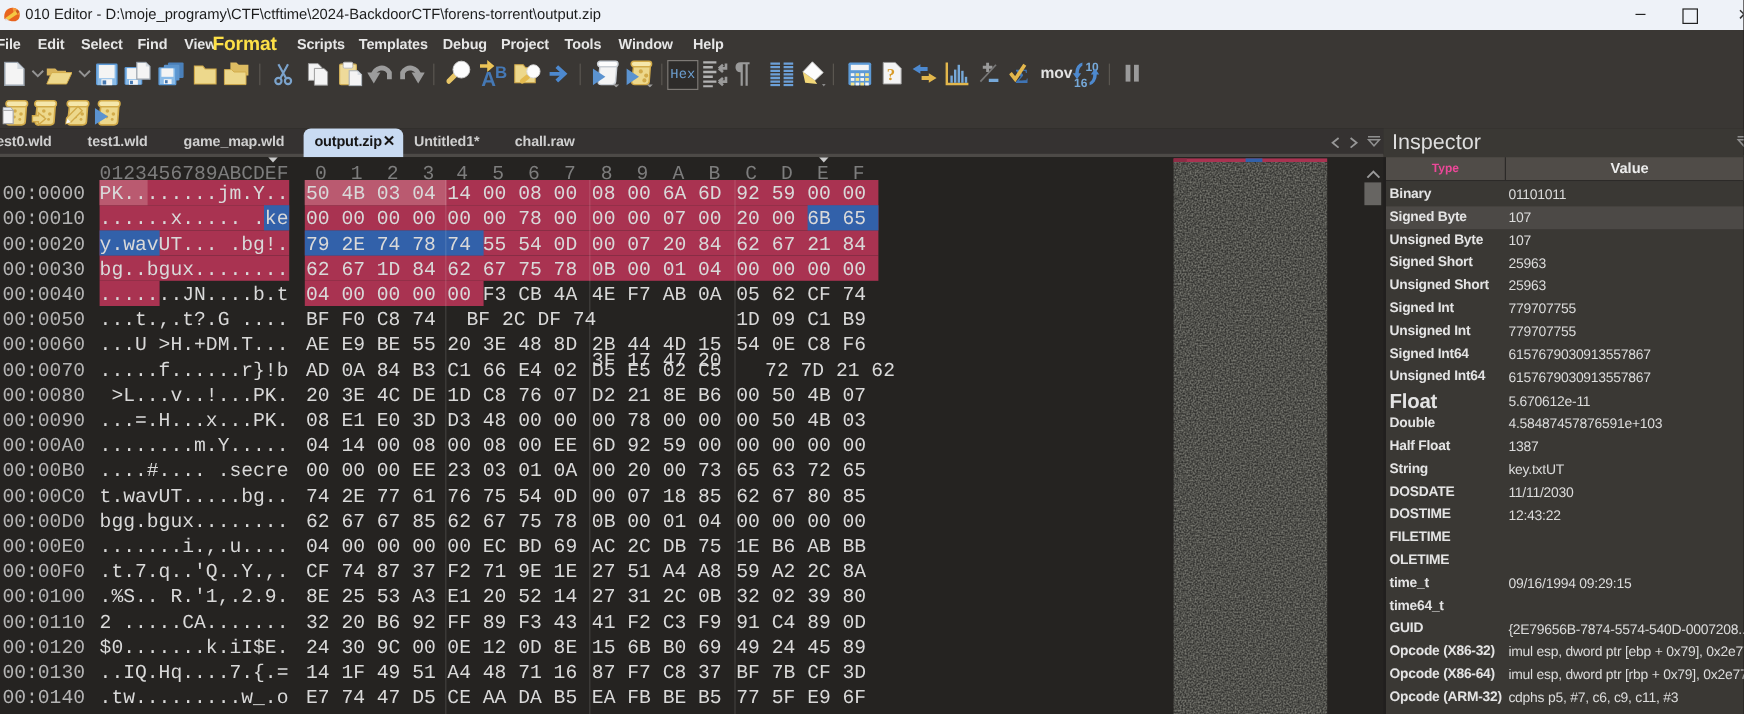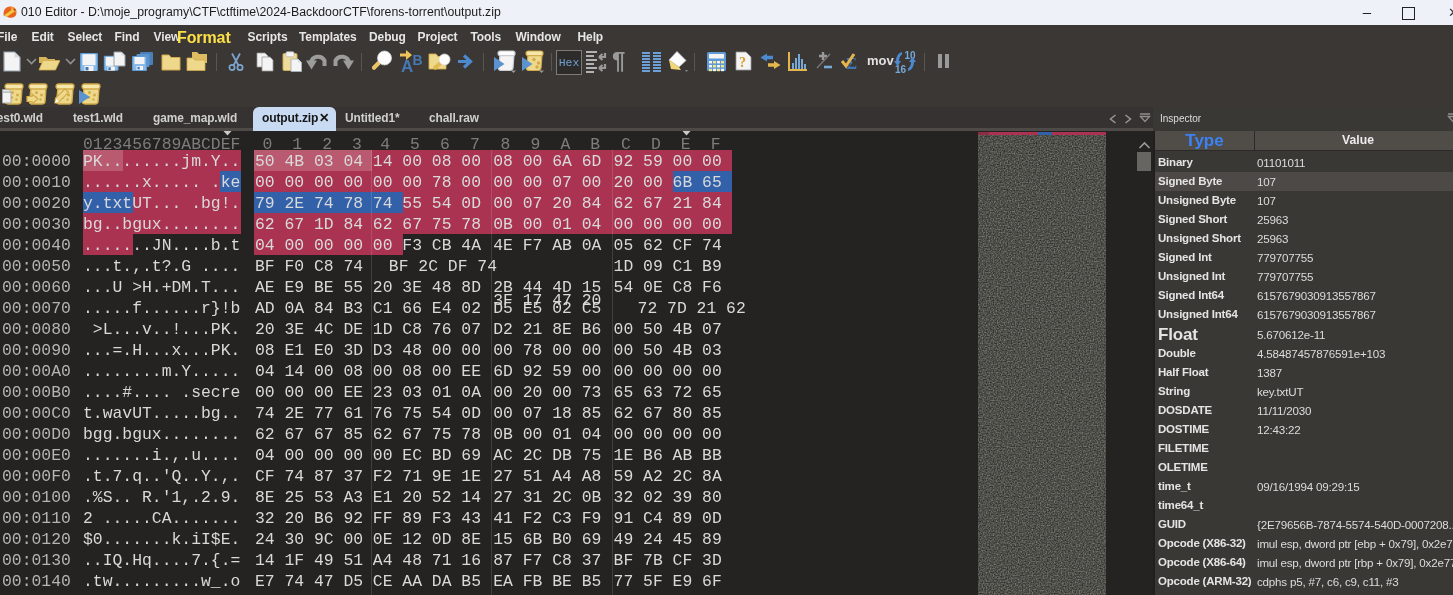--- a/index.html
+++ b/index.html
@@ -273,21 +273,21 @@
 <div class="abs" style="left:319px;top:107px;height:23px;line-height:23px;font-size:12.5px;font-weight:700;color:#161616;">✕</div>
 <svg class="abs" style="left:1109px;top:114px" width="8" height="10">
     <path d="M6.5 1 L1.5 5 L6.5 9" stroke="#979797" stroke-width="1.5" fill="none"></path>
   </svg>
 <svg class="abs" style="left:1124px;top:114px" width="8" height="10">
     <path d="M1.5 1 L6.5 5 L1.5 9" stroke="#979797" stroke-width="1.5" fill="none"></path>
   </svg>
 <svg class="abs" style="left:1139px;top:113px" width="12" height="10">
     <path d="M1 1 h10 M1.5 3.5 l4.5 5 l4.5 -5 z" stroke="#8f8f8f" fill="none" stroke-width="1.3"></path>
   </svg>
-<div class="abs" style="left:1160px;top:107px;height:23px;line-height:23px;font-size:10px;color:#dedede;">Inspector</div>
+<div class="abs" style="left:1160px;top:107px;height:23px;line-height:23px;font-size:18px;color:#dedede;">Inspector</div>
 <svg class="abs" style="left:1447px;top:113px" width="12" height="10">
     <path d="M1 1 h10 M1.5 3.5 l4.5 5 l4.5 -5 z" stroke="#8f8f8f" fill="none" stroke-width="1.3"></path>
   </svg>
 <div class="abs" style="left:0;top:131px;width:1153px;height:464px;background:#252321;"></div>
 <div class="abs" style="left:254.0px;top:150.0px;width:477.7px;height:21.0px;background:#a93351;"></div>
 <div class="abs" style="left:82.5px;top:150.0px;width:158.6px;height:21.0px;background:#a93351;"></div>
 <div class="abs" style="left:254.0px;top:171.0px;width:477.7px;height:21.0px;background:#a93351;"></div>
 <div class="abs" style="left:82.5px;top:171.0px;width:158.6px;height:21.0px;background:#a93351;"></div>
 <div class="abs" style="left:254.0px;top:192.0px;width:477.7px;height:21.0px;background:#a93351;"></div>
 <div class="abs" style="left:82.5px;top:192.0px;width:158.6px;height:21.0px;background:#a93351;"></div>
@@ -333,21 +333,21 @@
 <div class="abs mono" style="left:372.8px;top:151.0px;line-height:21.0px;color:#d9d9d9;">14 00 08 00</div>
 <div class="abs mono" style="left:493.2px;top:151.0px;line-height:21.0px;color:#d9d9d9;">08 00 6A 6D</div>
 <div class="abs mono" style="left:613.6px;top:151.0px;line-height:21.0px;color:#d9d9d9;">92 59 00 00</div>
 <div class="abs mono" style="left:2.0px;top:172.0px;line-height:21.0px;color:#b4b4b4;">00:0010</div>
 <div class="abs mono" style="left:83.0px;top:172.0px;line-height:21.0px;color:#d9d9d9;">......x..... .ke</div>
 <div class="abs mono" style="left:255.0px;top:172.0px;line-height:21.0px;color:#d9d9d9;">00 00 00 00</div>
 <div class="abs mono" style="left:372.8px;top:172.0px;line-height:21.0px;color:#d9d9d9;">00 00 78 00</div>
 <div class="abs mono" style="left:493.2px;top:172.0px;line-height:21.0px;color:#d9d9d9;">00 00 07 00</div>
 <div class="abs mono" style="left:613.6px;top:172.0px;line-height:21.0px;color:#d9d9d9;">20 00 6B 65</div>
 <div class="abs mono" style="left:2.0px;top:193.0px;line-height:21.0px;color:#b4b4b4;">00:0020</div>
-<div class="abs mono" style="left:83.0px;top:193.0px;line-height:21.0px;color:#d9d9d9;">y.txtUT... .bg!.</div>
+<div class="abs mono" style="left:83.0px;top:193.0px;line-height:21.0px;color:#d9d9d9;">y.wavUT... .bg!.</div>
 <div class="abs mono" style="left:255.0px;top:193.0px;line-height:21.0px;color:#d9d9d9;">79 2E 74 78</div>
 <div class="abs mono" style="left:372.8px;top:193.0px;line-height:21.0px;color:#d9d9d9;">74 55 54 0D</div>
 <div class="abs mono" style="left:493.2px;top:193.0px;line-height:21.0px;color:#d9d9d9;">00 07 20 84</div>
 <div class="abs mono" style="left:613.6px;top:193.0px;line-height:21.0px;color:#d9d9d9;">62 67 21 84</div>
 <div class="abs mono" style="left:2.0px;top:214.0px;line-height:21.0px;color:#b4b4b4;">00:0030</div>
 <div class="abs mono" style="left:83.0px;top:214.0px;line-height:21.0px;color:#d9d9d9;">bg..bgux........</div>
 <div class="abs mono" style="left:255.0px;top:214.0px;line-height:21.0px;color:#d9d9d9;">62 67 1D 84</div>
 <div class="abs mono" style="left:372.8px;top:214.0px;line-height:21.0px;color:#d9d9d9;">62 67 75 78</div>
 <div class="abs mono" style="left:493.2px;top:214.0px;line-height:21.0px;color:#d9d9d9;">0B 00 01 04</div>
 <div class="abs mono" style="left:613.6px;top:214.0px;line-height:21.0px;color:#d9d9d9;">00 00 00 00</div>
@@ -474,21 +474,21 @@
 </filter>
 <rect width="128" height="460" fill="#54524d" filter="url(#nz)"></rect>
 </svg>
 <svg class="abs" style="left:1138px;top:141px" width="13" height="9">
     <path d="M1.5 7 l5 -5 l5 5" stroke="#9a9a9a" stroke-width="1.6" fill="none"></path>
   </svg>
 <div class="abs" style="left:1137px;top:152px;width:14px;height:19px;background:#676562;"></div>
 <div class="abs" style="left:1155px;top:131px;width:298px;height:464px;background:#3a3834;"></div>
 <div class="abs" style="left:1153px;top:131px;width:2px;height:464px;background:#211f1e;"></div>
 <div class="abs" style="left:1155px;top:131px;width:298px;height:19px;background:#504c48;border-bottom:1px solid #2c2a28;"></div>
-<div class="abs" style="left:1155px;top:131px;width:100px;height:19px;line-height:19px;font-size:17px;font-weight:700;color:#3b82f6;text-align:center;left:1155px;width:99px;">Type</div>
+<div class="abs" style="left:1155px;top:131px;width:100px;height:19px;line-height:19px;font-size:10px;font-weight:700;color:#ec4899;text-align:center;left:1155px;width:99px;">Type</div>
 <div class="abs" style="left:1263px;top:131px;width:190px;height:19px;line-height:19px;font-size:12.2px;font-weight:700;color:#ececec;text-align:center;">Value</div>
 <div class="abs" style="left:1254px;top:131px;width:1px;height:19px;background:#2c2a28;"></div>
 <div class="abs" style="left:1155px;top:172.1px;width:298px;height:19px;background:#4c4946;"></div>
 <div class="abs" style="left:1158px;top:153.0px;height:19px;line-height:19px;font-size:11.5px;font-weight:600;letter-spacing:-0.2px;color:#e4e4e4;white-space:nowrap;">Binary</div>
 <div class="abs" style="left:1257px;top:153.0px;height:19px;line-height:19px;font-size:11.6px;letter-spacing:-0.2px;color:#dcdcdc;white-space:nowrap;">01101011</div>
 <div class="abs" style="left:1158px;top:172.1px;height:14px;line-height:19px;font-size:11.5px;font-weight:600;letter-spacing:-0.2px;color:#e4e4e4;white-space:nowrap;">Signed Byte</div>
 <div class="abs" style="left:1257px;top:172.1px;height:19px;line-height:19px;font-size:11.6px;letter-spacing:-0.2px;color:#dcdcdc;white-space:nowrap;">107</div>
 <div class="abs" style="left:1158px;top:191.1px;height:19px;line-height:19px;font-size:11.5px;font-weight:600;letter-spacing:-0.2px;color:#e4e4e4;white-space:nowrap;">Unsigned Byte</div>
 <div class="abs" style="left:1257px;top:191.1px;height:19px;line-height:19px;font-size:11.6px;letter-spacing:-0.2px;color:#dcdcdc;white-space:nowrap;">107</div>
 <div class="abs" style="left:1158px;top:210.2px;height:19px;line-height:19px;font-size:11.5px;font-weight:600;letter-spacing:-0.2px;color:#e4e4e4;white-space:nowrap;">Signed Short</div>

